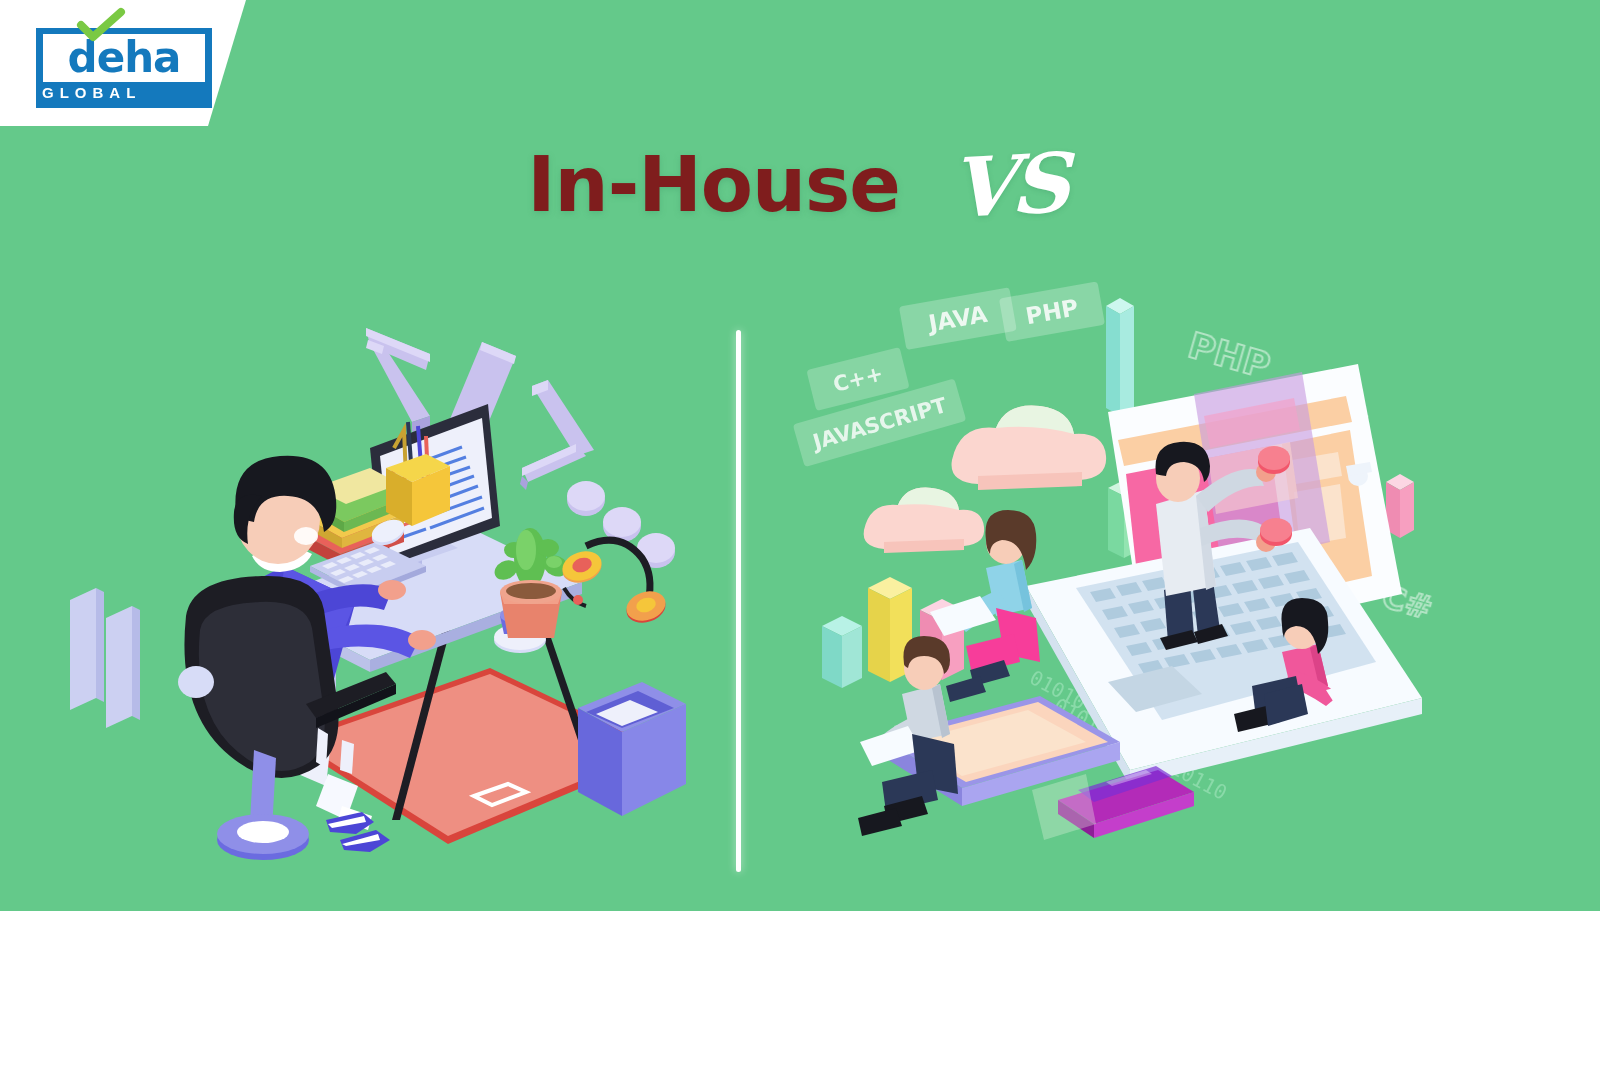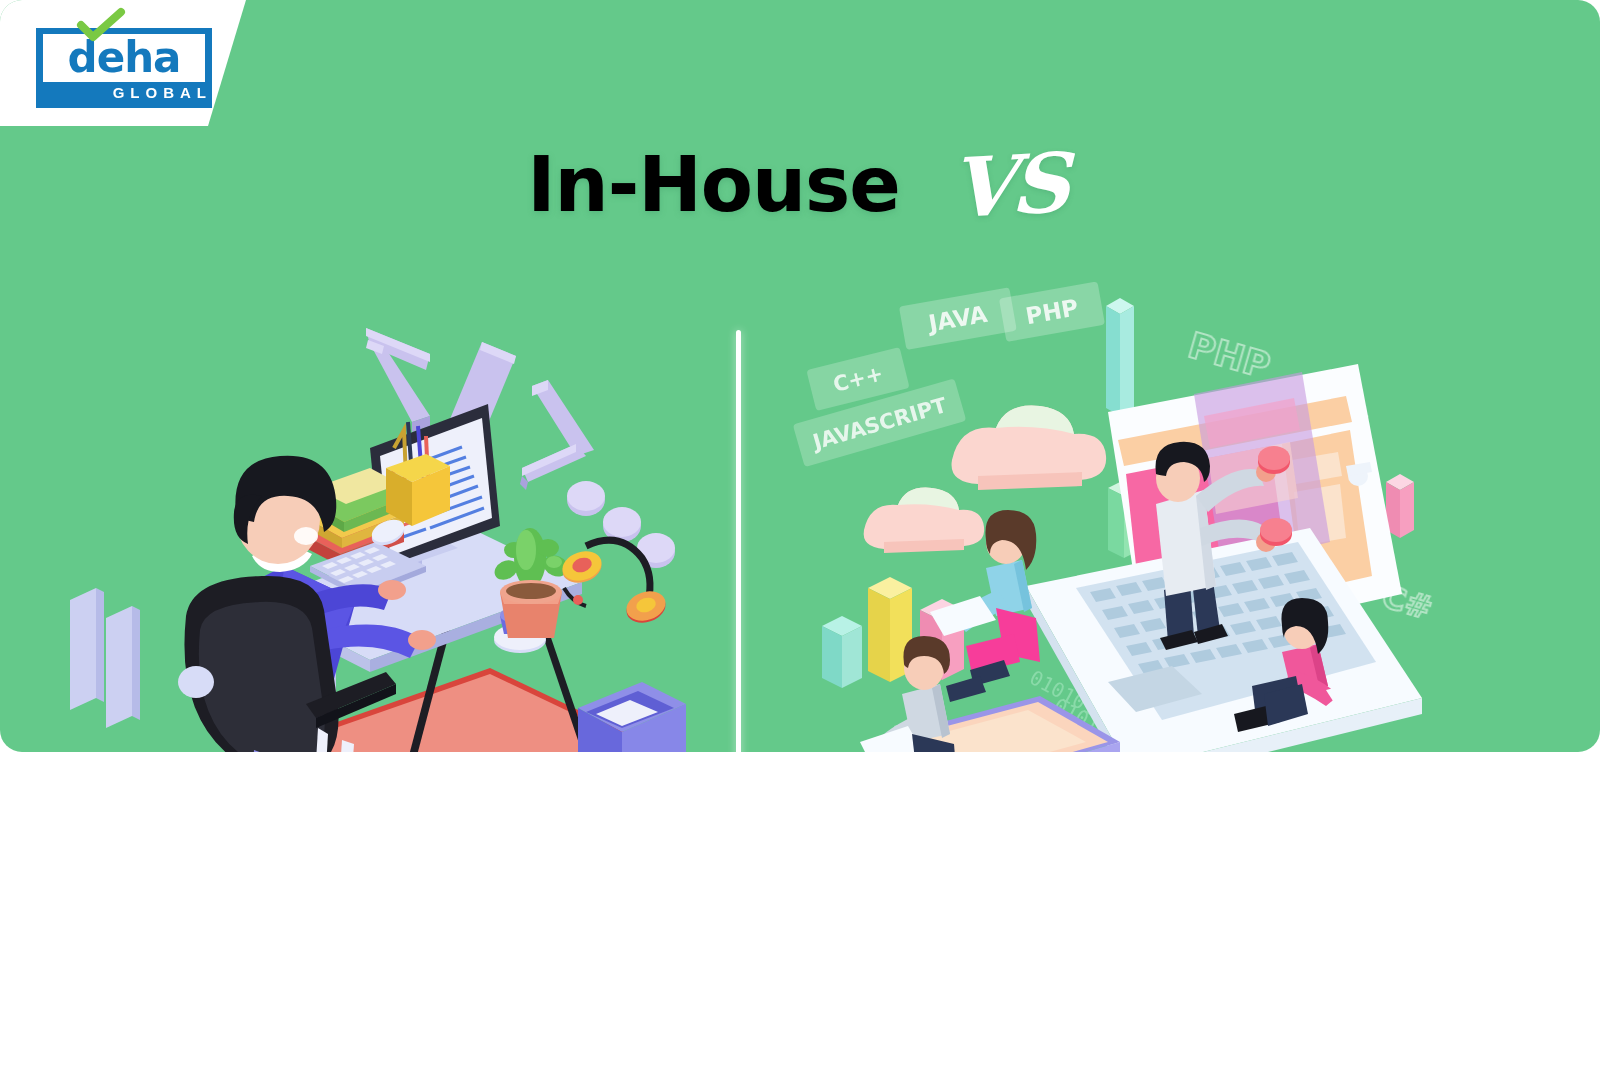--- a/index.html
+++ b/index.html
@@ -4,24 +4,23 @@
 <style>
   * { box-sizing: border-box; margin: 0; padding: 0; }
   html, body {
     width: 1600px; height: 1068px;
     overflow: hidden;
     font-family: "Liberation Sans", sans-serif;
     background: #ffffff;
   }
   #stage {
     position: relative;
-    width: 1600px; height: 752px;
+    width: 1600px; height: 911px;
     background: #64c98a;
     overflow: hidden;
-    border-radius: 22px;
   }
 
   
   #logo-banner {
     position: absolute; left: 0; top: 0;
     width: 246px; height: 126px;
     background: #ffffff;
     clip-path: polygon(0 0, 246px 0, 208px 126px, 0 126px);
     z-index: 40;
   }
@@ -48,39 +47,39 @@
     line-height: 52px;
   }
   #logo-global {
     position: absolute; left: 0; top: 56px;
     width: 176px;
     color: #ffffff;
     font-family: "Liberation Sans", sans-serif;
     font-weight: bold;
     font-size: 15px;
     letter-spacing: 6px;
-    text-align: right;
+    text-align: left;
     text-indent: 6px;
   }
   #logo-check {
     position: absolute; left: 78px; top: 10px;
     width: 46px; height: 30px;
     z-index: 42;
   }
 
   
   #headline {
     position: absolute; left: 0; top: 130px;
     width: 1600px; height: 110px;
     display: flex; align-items: center; justify-content: center;
     gap: 58px;
     z-index: 30;
   }
   .head-word {
-    color: #000000;
+    color: #7f1d1d;
     font-family: "DejaVu Sans", sans-serif;
     font-weight: bold;
     font-size: 76px;
     letter-spacing: -1px;
     line-height: 1;
     text-shadow: 0 2px 6px rgba(60,150,100,.35);
   }
   #head-vs {
     color: #ffffff;
     font-family: "DejaVu Serif", serif;

